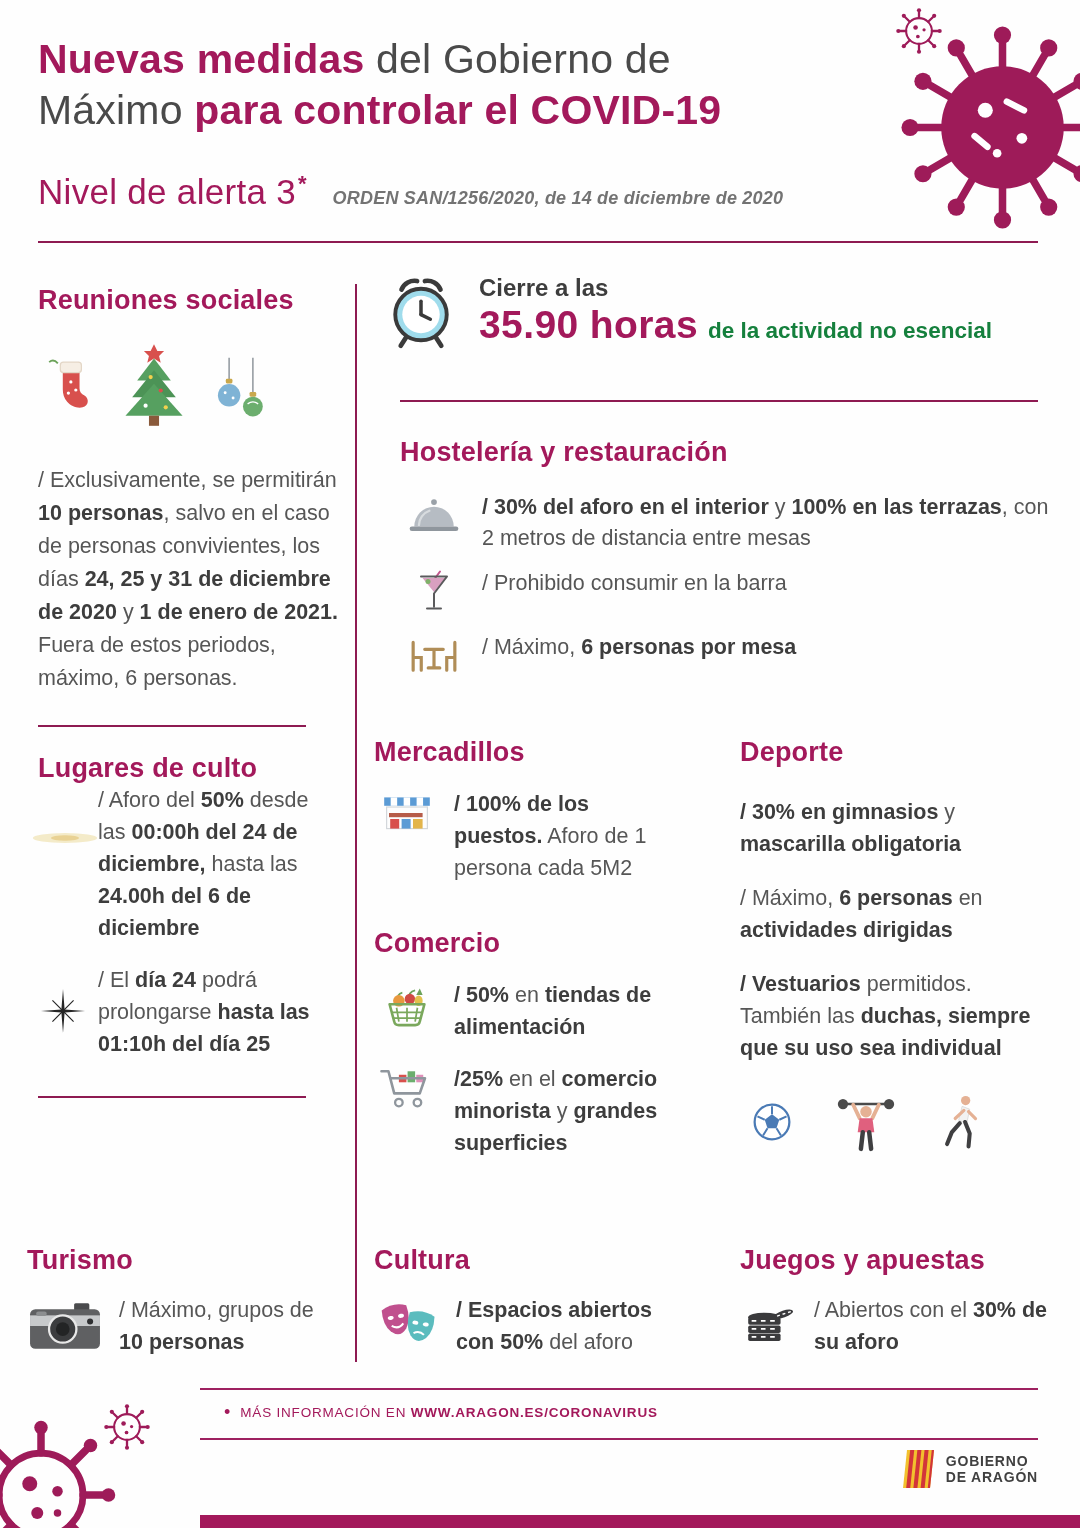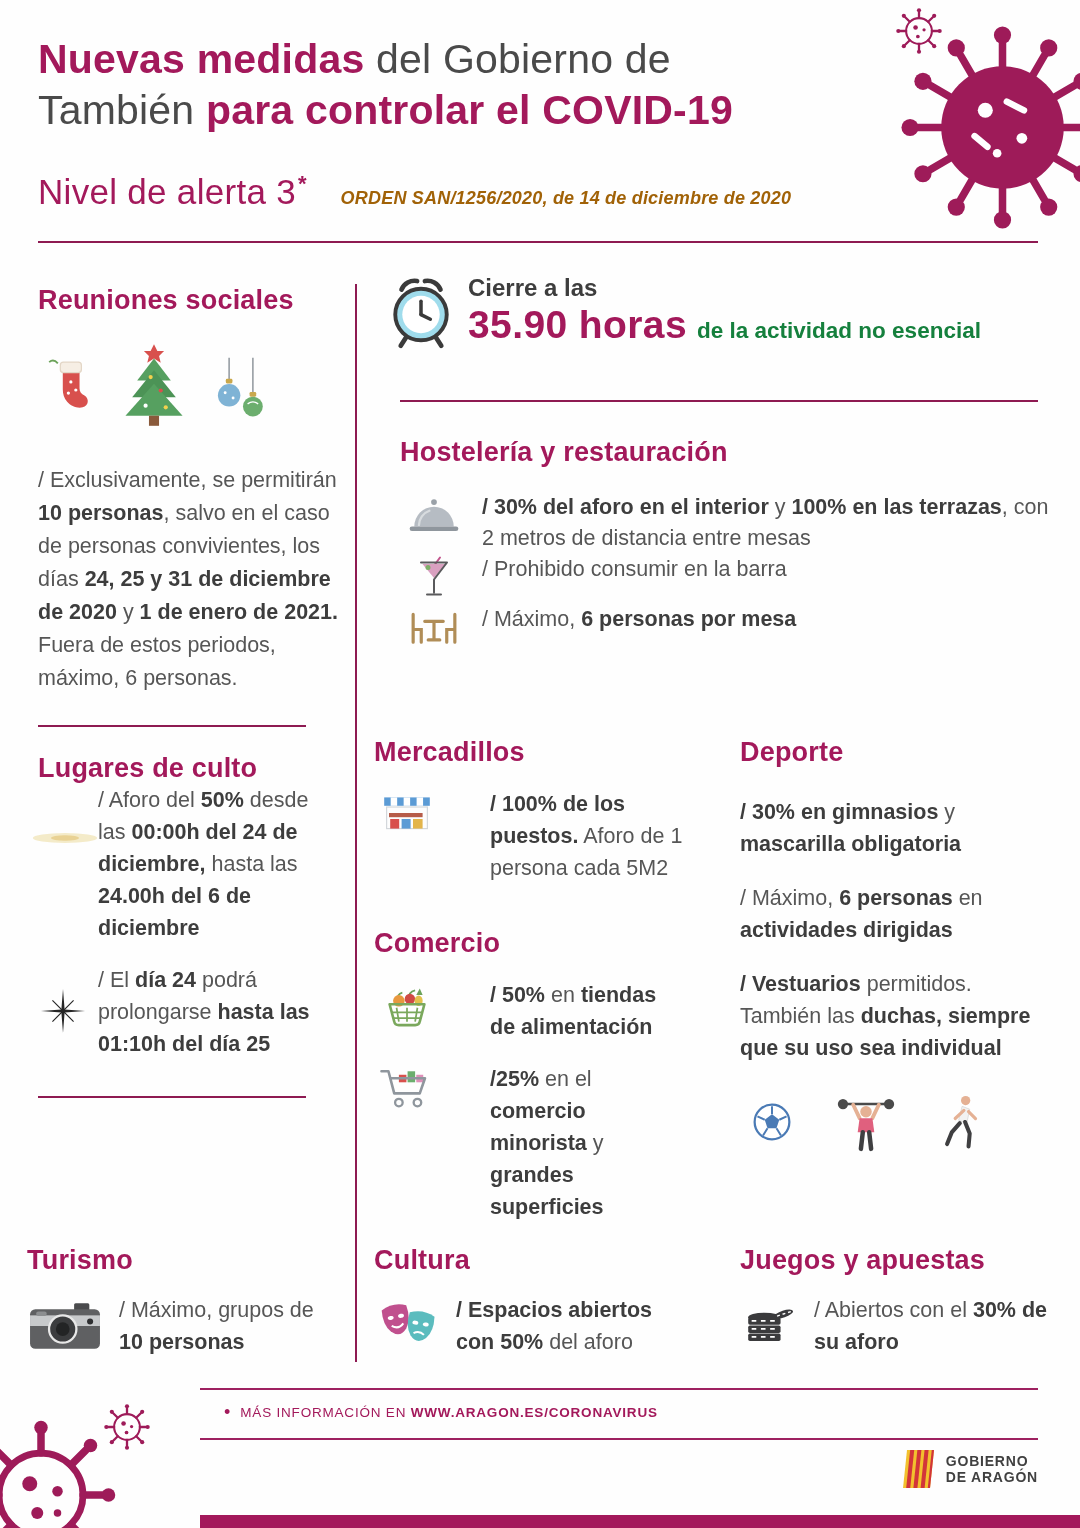--- a/index.html
+++ b/index.html
@@ -14,59 +14,59 @@
   .mag { color:#a3195b; }
   .section-title { color:#a3195b; font-size:27px; font-weight:700; letter-spacing:0.2px;margin-top:9px; }
   .rich { display:block; }
 
   
   .title { position:absolute; left:38px; top:34px; font-size:41px; font-weight:400; color:#4a4a4a; line-height:1.24; letter-spacing:0.2px; }
   .title .t-line { display:block; }
   .alert-row { position:absolute; left:38px; top:172px; display:flex; align-items:baseline; }
   .alert-level { font-size:35px; color:#a3195b; font-weight:400; letter-spacing:0.3px; }
   .alert-mark { font-size:22px; color:#a3195b; position:relative; top:-13px; font-weight:700; margin-left:2px; }
-  .order-ref { margin-left:34px; font-size:18px; font-style:italic; font-weight:700; color:#a16207; letter-spacing:0.2px; }
+  .order-ref { margin-left:26px; font-size:18px; font-style:italic; font-weight:700; color:#737373; letter-spacing:0.2px; }
   .header-rule { position:absolute; left:38px; right:42px; top:241px; height:2px; background:#8e1a52; }
   .virus-big-top { position:absolute; top:20px; right:-30px; width:215px; height:215px; }
   .virus-small-top { position:absolute; top:8px; right:138px; width:46px; height:46px; }
 
   .vrule { position:absolute; left:355px; top:284px; width:2px; height:1078px; background:#8e1a52; }
 
   
   .col-left { position:absolute; left:38px; top:276px; width:300px; }
   .xmas-row { margin-top:14px; display:flex; align-items:flex-end; gap:12px; height:112px; }
   .body-text { font-size:21.5px; line-height:33px; }
   .reuniones-body { margin-top:22px; }
   .div-left { width:268px; height:2px; background:#8e1a52; margin-top:30px; }
   .culto-title { margin-top:26px; }
   .culto-item { position:relative; padding-left:60px; font-size:21.5px; line-height:32px; }
   .culto-item + .culto-item { margin-top:20px; }
   .candle-glow { position:absolute; left:-8px; top:40px; width:70px; height:28px; }
   .star-icon { position:absolute; left:2px; top:24px; width:46px; height:46px; }
   .div-left2 { margin-top:36px; }
 
   
-  .closure { position:absolute; left:382px; top:274px; display:flex; gap:8px; align-items:flex-start; }
+  .closure { position:absolute; left:382px; top:274px; display:flex; gap:19px; align-items:flex-start; }
   .clock-icon { width:78px; height:78px; flex-shrink:0; }
   .closure-text .l1 { font-size:24px; font-weight:700; color:#3d3d3d; }
   .closure-text .l2 { margin-top:1px; display:flex; align-items:baseline; }
   .closure-time { font-size:39px; font-weight:700; color:#a3195b; letter-spacing:0.4px; }
   .closure-rest { font-size:22.5px; font-weight:700; color:#15803d; margin-left:10px; }
   .rule-mid { position:absolute; left:400px; right:42px; top:400px; height:2px; background:#8e1a52; }
 
   
   .sec-hosteleria { position:absolute; left:400px; top:428px; width:662px; }
-  .host-item { display:flex; align-items:flex-start; }
+  .host-item { display:flex; margin-top:14px; align-items:flex-start; }
   .host-item.hi1 { margin-top:24px; }
   .host-item .icon-box { width:68px; flex-shrink:0; display:flex; justify-content:center; align-items:flex-start; }
   .host-item .txt { flex:1; font-size:21.5px; line-height:31px; padding-left:14px; }
 
   
   .col-mid { position:absolute; left:374px; top:728px; width:312px; }
-  .mid-item { display:flex; margin-top:20px; align-items:flex-start;gap:36px; }
+  .mid-item { display:flex; margin-top:20px; align-items:flex-start; }
   .mid-item .icon-box { width:66px; flex-shrink:0; display:flex; justify-content:center; }
   .mid-item .txt { font-size:21.5px; line-height:32px; padding-left:14px; max-width:220px; }
   .comercio-title { margin-top:44px; }
 
   
   .col-right { position:absolute; left:740px; top:728px; width:302px; }
   .dep-item { margin-top:22px; font-size:21.5px; line-height:32px; }
   .dep-item.d1 { margin-top:28px; }
   .sports-row { margin-top:26px; display:flex; gap:34px; align-items:center; padding-left:4px; }
   .sports-row svg { flex-shrink:0; }
@@ -95,21 +95,21 @@
   .logo-text { font-size:14px; font-weight:700; color:#404040; letter-spacing:0.8px; line-height:1.15; }
   .bottom-bar { position:absolute; left:200px; right:0; bottom:0; height:13px; background:#a3195b; }
 </style>
 </head>
 <body>
 
 <div class="page">
 
   <h1 class="title">
     <span class="t-line"><span class="b mag">Nuevas medidas</span><span> del Gobierno de</span></span>
-    <span class="t-line"><span>También </span><span class="b mag">para controlar el COVID-19</span></span>
+    <span class="t-line"><span>Máximo </span><span class="b mag">para controlar el COVID-19</span></span>
   </h1>
 
   <div class="alert-row">
     <span class="alert-level">Nivel de alerta 3</span>
     <span class="alert-mark">*</span>
     <span class="order-ref">ORDEN SAN/1256/2020, de 14 de diciembre de 2020</span>
   </div>
 
   <div class="header-rule"></div>
 

